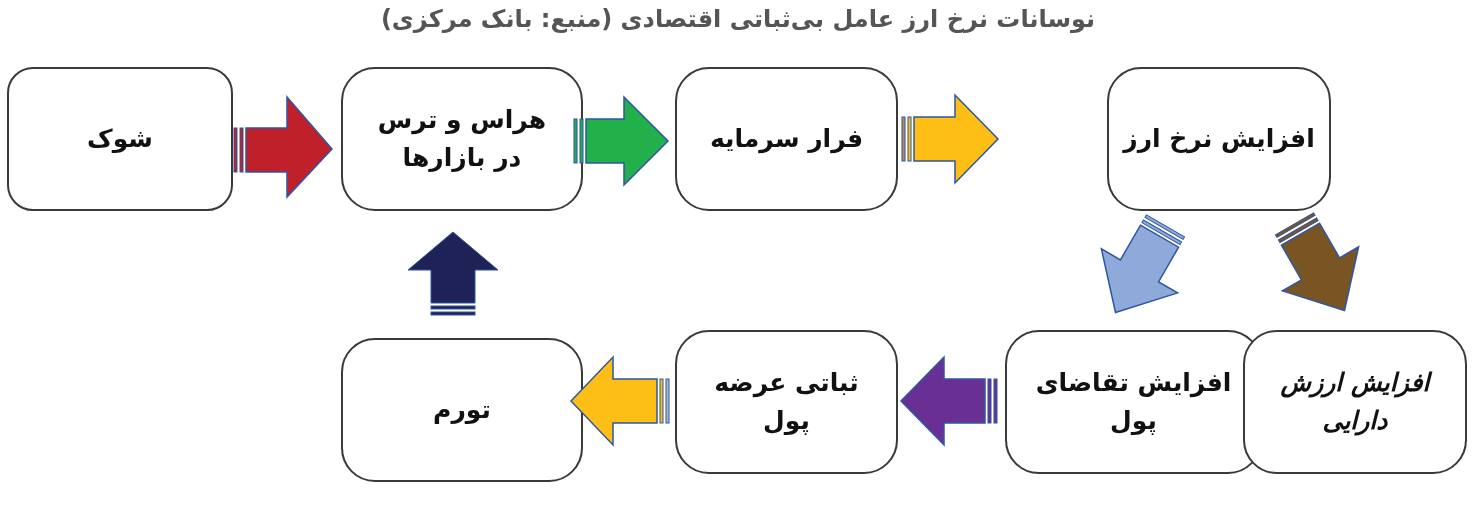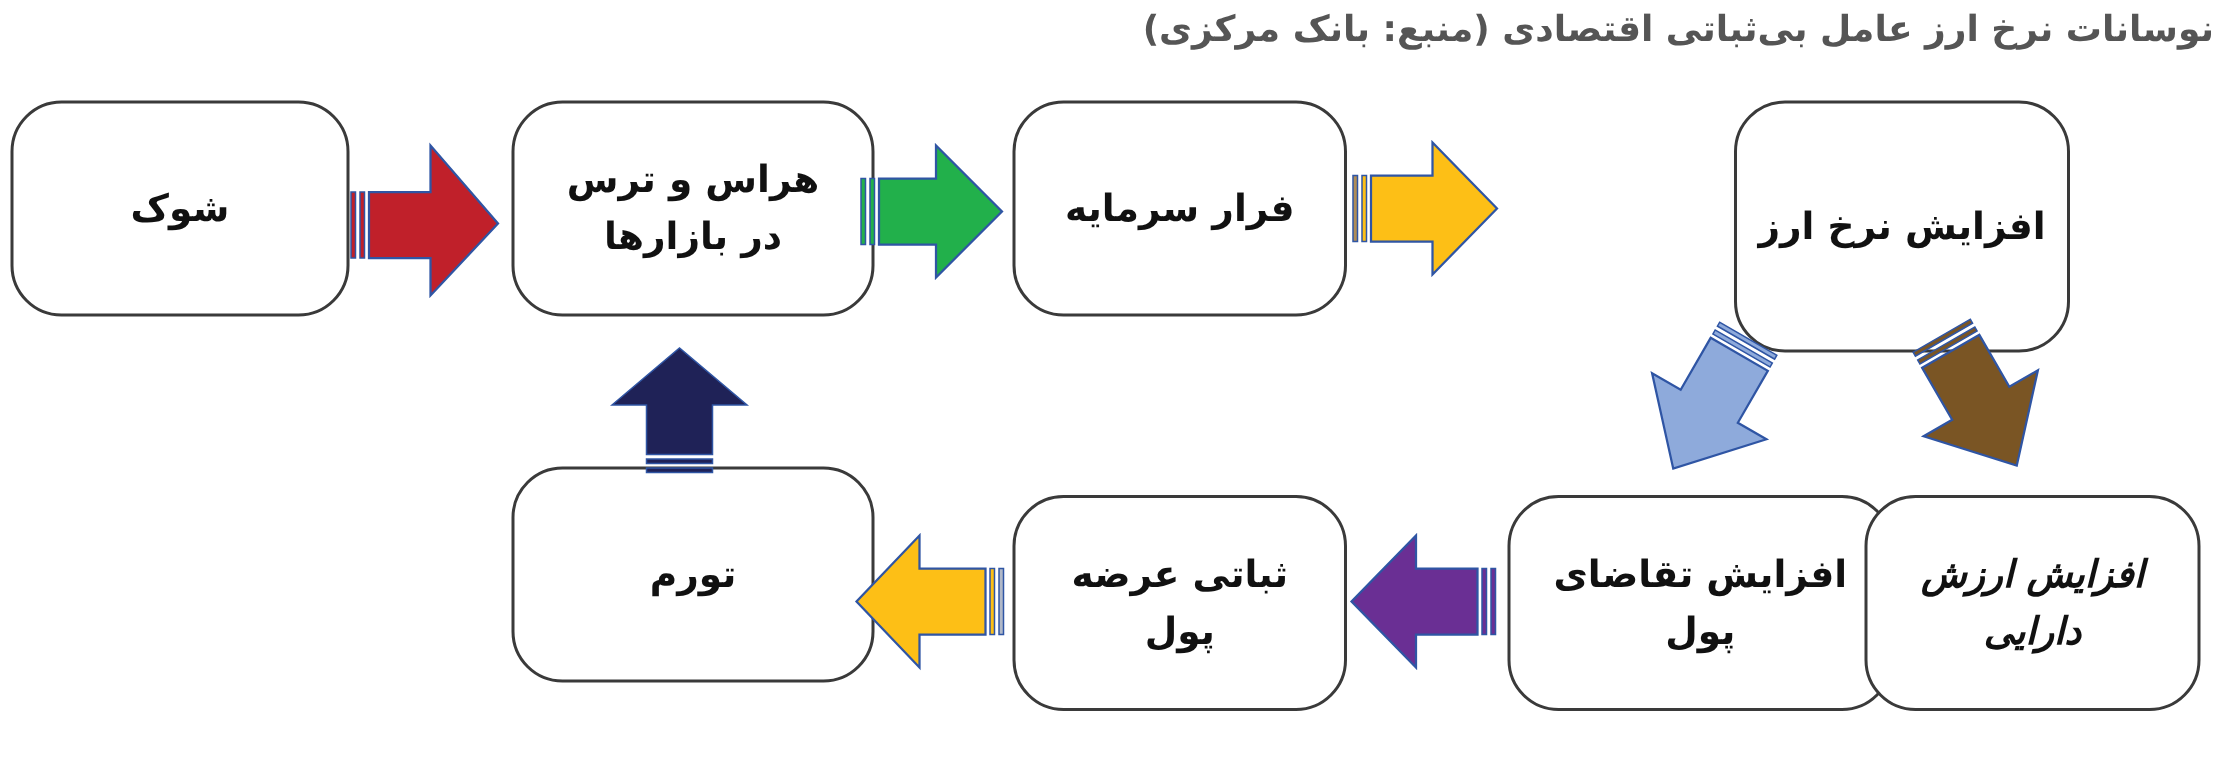--- a/index.html
+++ b/index.html
@@ -12,20 +12,21 @@
       height: 506px;
       position: relative;
       overflow: hidden;
       font-family: "DejaVu Sans", sans-serif;
     }
     .title {
       position: absolute;
       top: 2px;
       left: 0;
       width: 1476px;
+      text-align: center;
       direction: rtl;
       font-family: "DejaVu Sans", sans-serif;
       font-weight: bold;
       font-size: 24px;
       line-height: 34px;
       color: #555555;
     }
     .box {
       position: absolute;
       box-sizing: border-box;
@@ -50,38 +51,38 @@
     .arrow {
       position: absolute;
       overflow: visible;
     }
   </style>
 </head>
 <body>
 
 <div class="title">نوسانات نرخ ارز عامل بی‌ثباتی اقتصادی (منبع: بانک مرکزی)</div>
 
-<div class="box" style="left:7px; top:67px; width:226px; height:144px;">
+<div class="box" style="left:7px; top:67px; width:226px; height:144px;border-radius:26px;">
   <span class="label">شوک</span>
 </div>
 
 <div class="box" style="left:341px; top:67px; width:242px; height:144px;">
   <span class="label">هراس و ترس
 در بازارها</span>
 </div>
 
 <div class="box" style="left:675px; top:67px; width:223px; height:144px;">
   <span class="label">فرار سرمایه</span>
 </div>
 
-<div class="box" style="left:1156px; top:67px; width:224px; height:168px;">
+<div class="box" style="left:1107px; top:67px; width:224px; height:144px;">
   <span class="label">افزایش نرخ ارز</span>
 </div>
 
-<div class="box" style="left:341px; top:311px; width:242px; height:144px;">
+<div class="box" style="left:341px; top:338px; width:242px; height:144px;">
   <span class="label">تورم</span>
 </div>
 
 <div class="box" style="left:675px; top:330px; width:223px; height:144px;">
   <span class="label">ثباتی عرضه
 پول</span>
 </div>
 
 <div class="box" style="left:1005px; top:330px; width:257px; height:144px;">
   <span class="label">افزایش تقاضای

